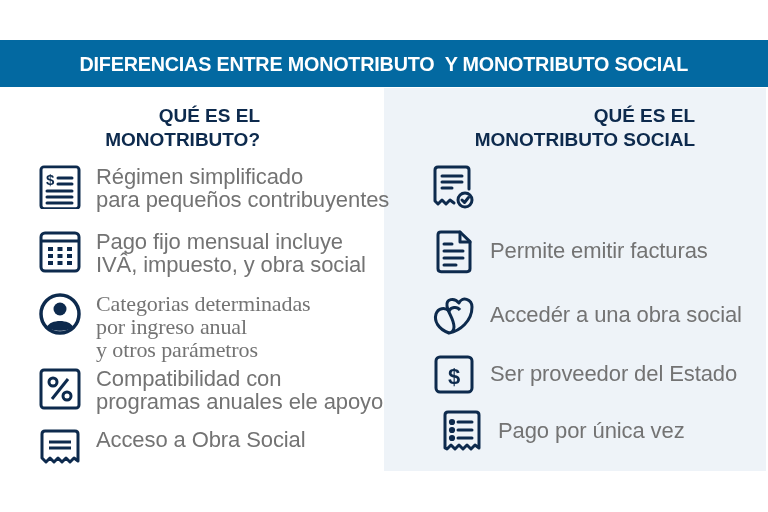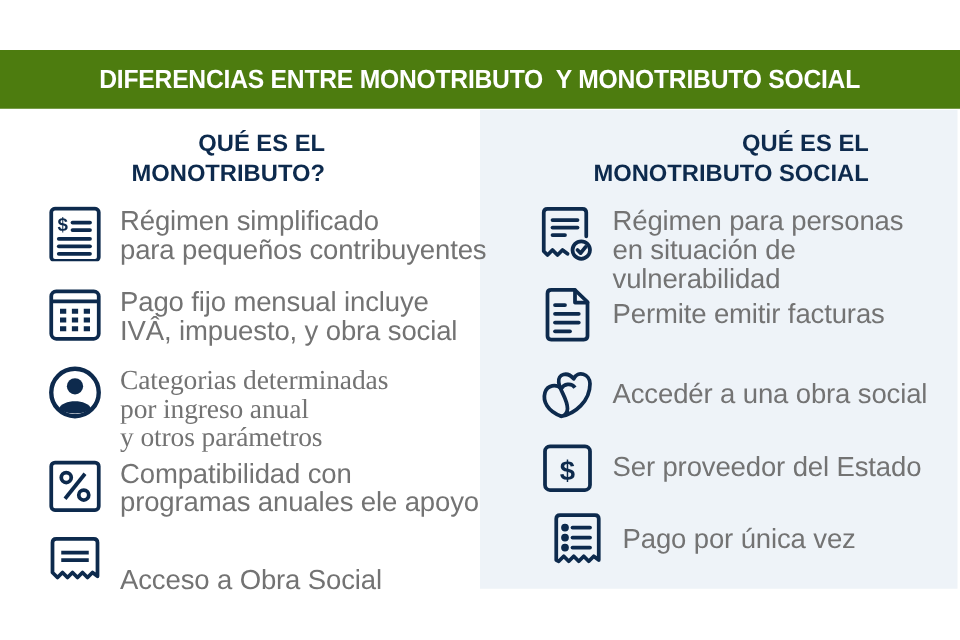--- a/index.html
+++ b/index.html
@@ -1,21 +1,21 @@
 <!DOCTYPE html>
 <html><head>
   <meta charset="utf-8">
   <style>
     * { box-sizing: border-box; margin: 0; padding: 0; }
     html, body { width: 768px; height: 512px; background: #ffffff; overflow: hidden; }
     body { position: relative; font-family: "Liberation Sans", "DejaVu Sans", sans-serif; color: #0d2a4d; }
 
     .banner {
       position: absolute; left: 0; top: 40px; width: 768px; height: 47px;
-      background: #4d7c0f;
+      background: #0369a1;
       display: flex; align-items: center; justify-content: center;
     }
     .banner-title {
       color: #ffffff; font-weight: bold; font-size: 21px; letter-spacing: -0.2px;
       font-family: "Liberation Sans", sans-serif; transform: scaleX(0.94);
       white-space: pre;
     }
 
     .right-panel {
       position: absolute; left: 384px; top: 88px; width: 382px; height: 383px;
@@ -121,36 +121,34 @@
 </div>
 
 <div class="item" style="left:38px; top:428px;">
   <span class="icon">
     <svg viewBox="0 0 44 44" fill="none" stroke="#0d2a4d" stroke-width="3" stroke-linejoin="round">
       <path d="M4 6 Q4 3 7 3 L37 3 Q40 3 40 6 L40 33 L36 30 L32 34 L28 30 L24 34 L20 30 L16 34 L12 30 L8 34 L4 30 Z"></path>
       <line x1="11" y1="14" x2="33" y2="14"></line>
       <line x1="11" y1="20" x2="33" y2="20"></line>
     </svg>
   </span>
-  <span class="item-text" style="margin-top:24px;">Acceso a Obra Social</span>
+  <span class="item-text" style="margin-top:0;">Acceso a Obra Social</span>
 </div>
 
 <div class="item" style="left:432px; top:165px;">
   <span class="icon">
     <svg viewBox="0 0 44 44" fill="none" stroke="#0d2a4d" stroke-width="3" stroke-linecap="round" stroke-linejoin="round">
       <path d="M22 38 L18 35 L14 39 L10 35 L6 39 L3 36 L3 5 Q3 2 6 2 L34 2 Q37 2 37 5 L37 24"></path>
       <line x1="10" y1="11" x2="30" y2="11"></line>
       <line x1="10" y1="17" x2="30" y2="17"></line>
       <line x1="10" y1="23" x2="20" y2="23"></line>
       <circle cx="33" cy="35" r="7"></circle>
       <path d="M30 35 L32.5 37.5 L36.5 32.5"></path>
     </svg>
   </span>
-  <span class="item-text">Régimen para personas
-en situación de vulnerabilidad</span>
 </div>
 
 <div class="item" style="left:432px; top:230px;">
   <span class="icon">
     <svg viewBox="0 0 44 44" fill="none" stroke="#0d2a4d" stroke-width="3" stroke-linecap="round" stroke-linejoin="round">
       <path d="M6 5 Q6 2 9 2 L28 2 L38 12 L38 40 Q38 43 35 43 L9 43 Q6 43 6 40 Z" transform="scale(1,0.97)"></path>
       <path d="M28 2 L28 12 L38 12"></path>
       <line x1="12" y1="14" x2="20" y2="14"></line>
       <line x1="12" y1="21" x2="31" y2="21"></line>
       <line x1="12" y1="28" x2="31" y2="28"></line>

